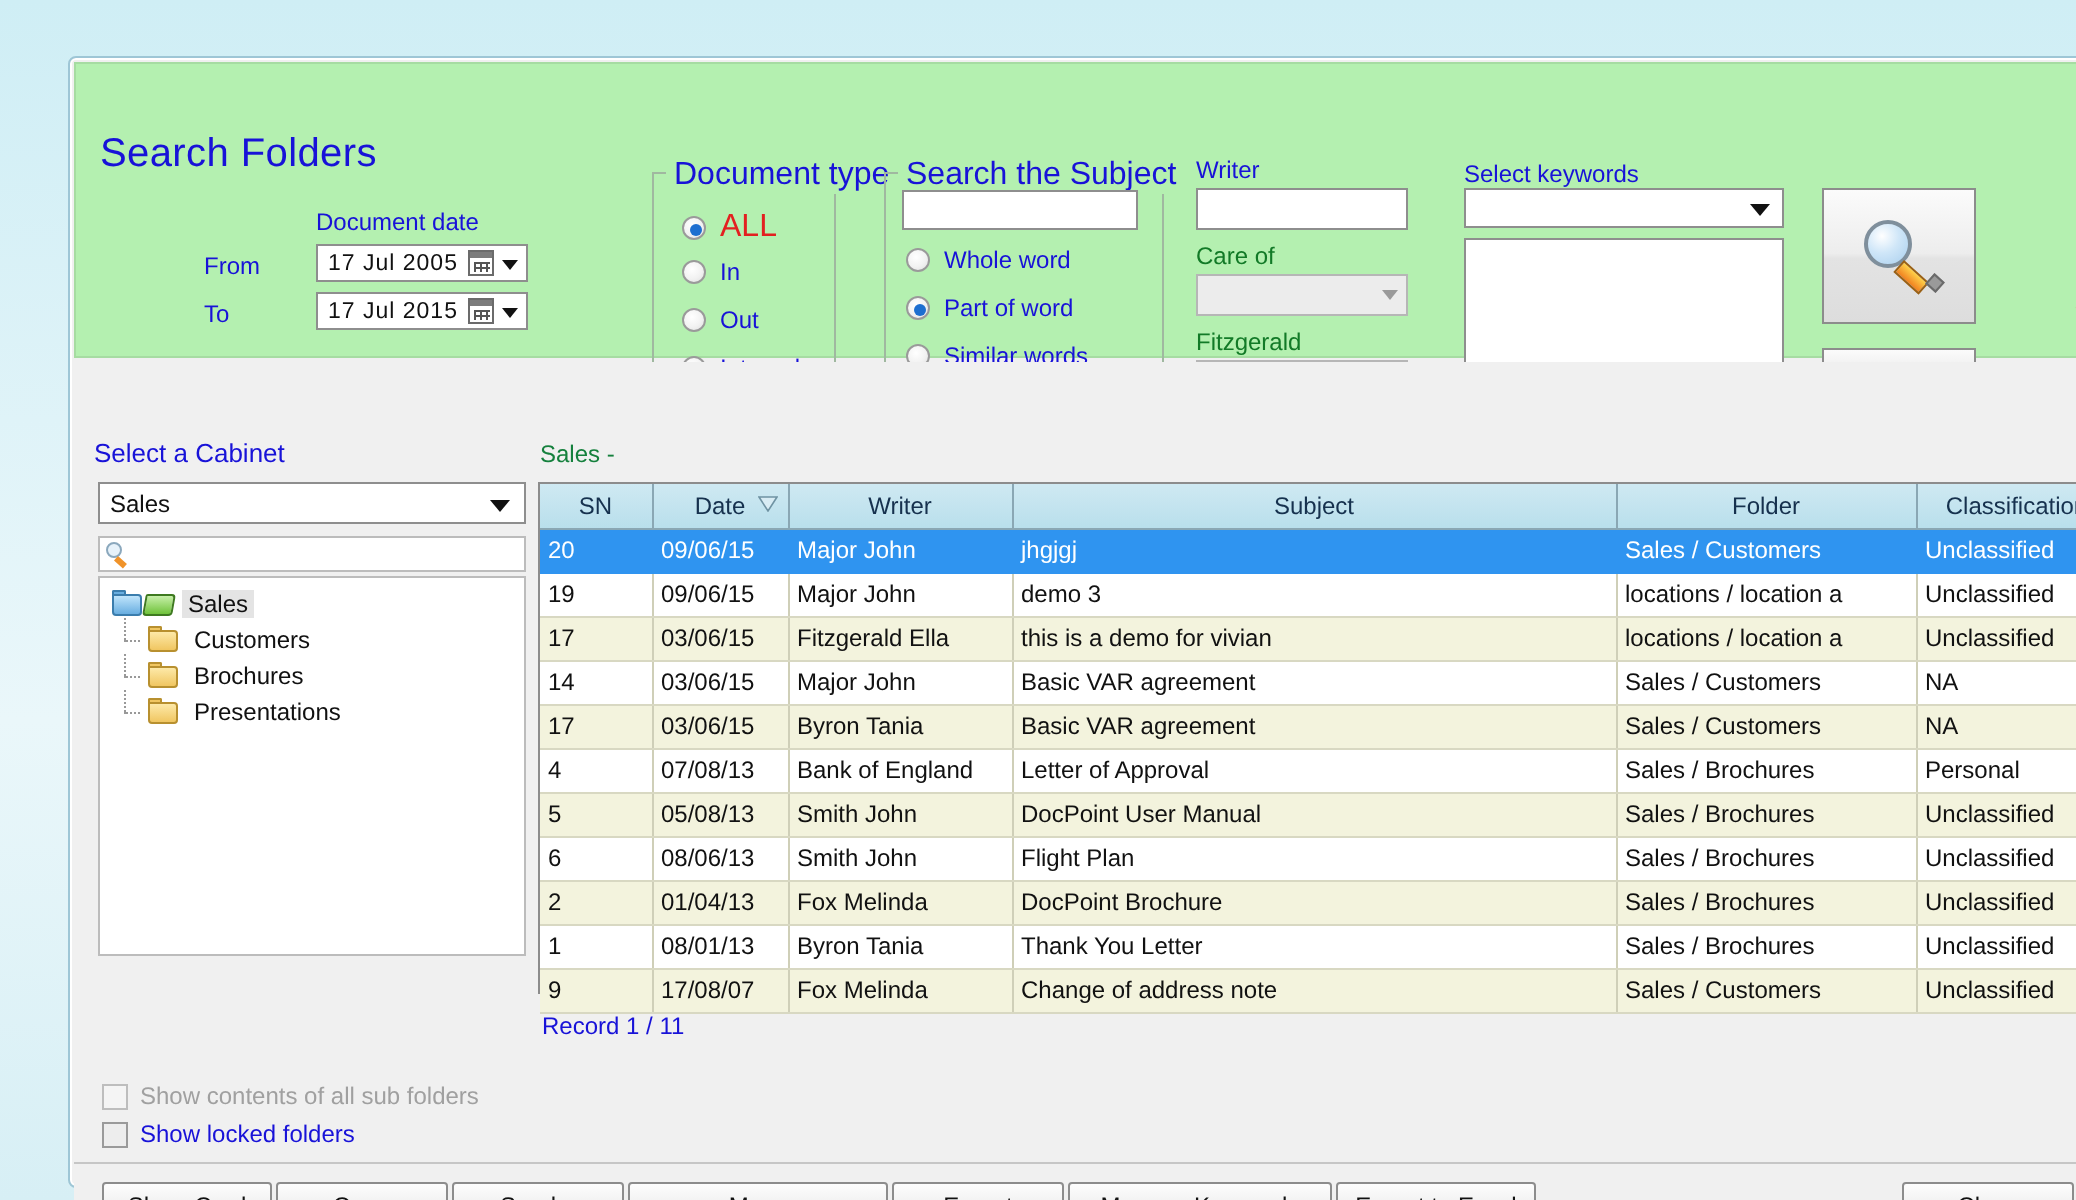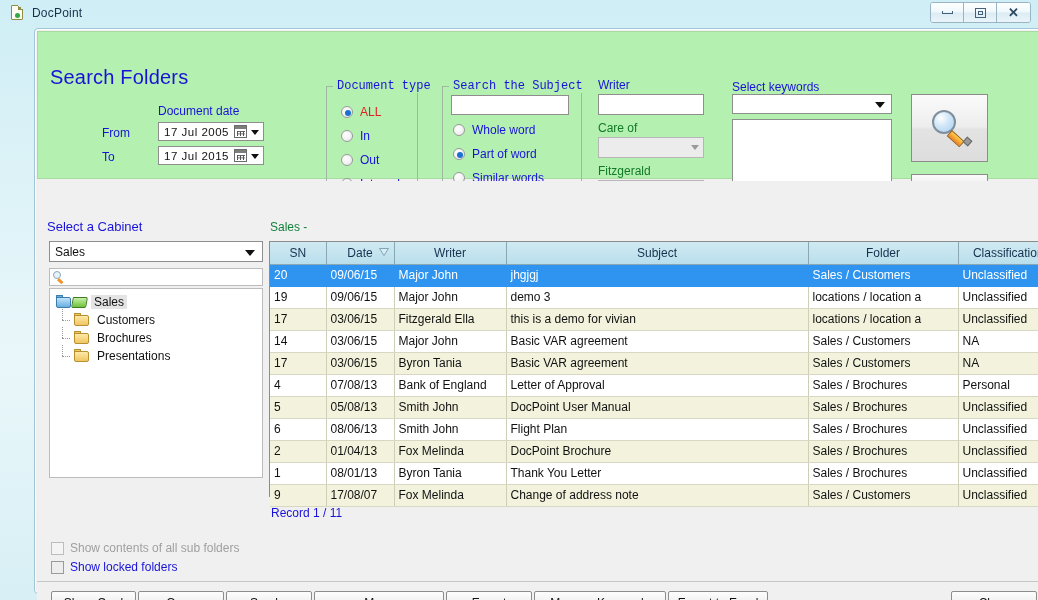--- a/index.html
+++ b/index.html
@@ -77,21 +77,21 @@
     border:1px solid #a6dca2;
   }
   #searchtitle {
     position:absolute; left:12px; top:34px;
     font-size:20px; color:#1812d8; font-weight:normal;
     font-family:"Liberation Sans", sans-serif;
     letter-spacing:.2px;
   }
   .lbl-blue { color:#1812d8; font-size:12px; }
   .lbl-green{ color:#127a27; font-size:12px; }
-  .lbl-red  { color:#e32020; font-size:12px; }
+  .lbl-red  { color:#e32020; font-size:16px; }
 
   
   #docdate-lbl { position:absolute; left:120px; top:72px; }
   #from-lbl { position:absolute; left:64px; top:94px; }
   #to-lbl   { position:absolute; left:64px; top:118px; }
   .datebox {
     position:absolute; width:106px; height:19px;
     background:#fff; border:1px solid #8e8e8e;
     display:flex; align-items:center; padding-left:5px;
     font-size:11.5px; color:#111;
@@ -115,21 +115,21 @@
     position:absolute; right:4px; top:7px;
     width:0;height:0;border-left:4px solid transparent;border-right:4px solid transparent;border-top:5px solid #111;
   }
   #datefrom { left:120px; top:90px; }
   #dateto   { left:120px; top:114px; }
 
   
   .groupbox { position:absolute; border:1px solid #a0b8a0; }
   .groupbox > .gb-title {
     position:absolute; top:-8px; left:6px; padding:0 4px;
-    background:#b4f0b0; font-size:12px; color:#1812d8; white-space:nowrap;font-family:Liberation Mono, monospace;
+    background:#b4f0b0; font-size:16px; color:#1812d8; white-space:nowrap;
   }
   #gb-doctype { left:288px; top:54px; width:92px; height:115px; }
   #gb-subject { left:404px; top:54px; width:140px; height:115px; }
 
   .radio-row { position:absolute; display:flex; align-items:center; }
   .radio {
     width:12px; height:12px; border-radius:50%;
     border:1px solid #9a9a9a;
     background:radial-gradient(circle at 40% 35%,#ffffff 0%,#f2f2f2 55%,#dedede 100%);
     margin-right:7px; position:relative; flex:none;
@@ -346,37 +346,20 @@
     border:1px solid #8c8c8c; border-radius:2px;
     display:flex; align-items:center; justify-content:center;
     font-size:12px; color:#111;
   }
 </style>
 </head>
 <body>
 
 <div id="app">
 
-  <div id="titlebar">
-    <span class="tb-icon">
-        <span class="doc-glyph"></span>
-      </span>
-    <span class="tb-title">DocPoint</span>
-    <div id="winbtns">
-      <div class="wb">
-          <span class="ic-min"></span>
-        </div>
-      <div class="wb">
-          <span class="ic-max"></span>
-        </div>
-      <div class="wb">
-          <span class="ic-close">✕</span>
-        </div>
-    </div>
-  </div>
 
   <div id="frame">
 
     <div id="searchpanel">
 
       <div id="searchtitle">Search Folders</div>
 
       <div id="docdate-lbl" class="lbl-blue">Document date</div>
       <div id="from-lbl" class="lbl-blue">From</div>
       <div id="to-lbl" class="lbl-blue">To</div>

